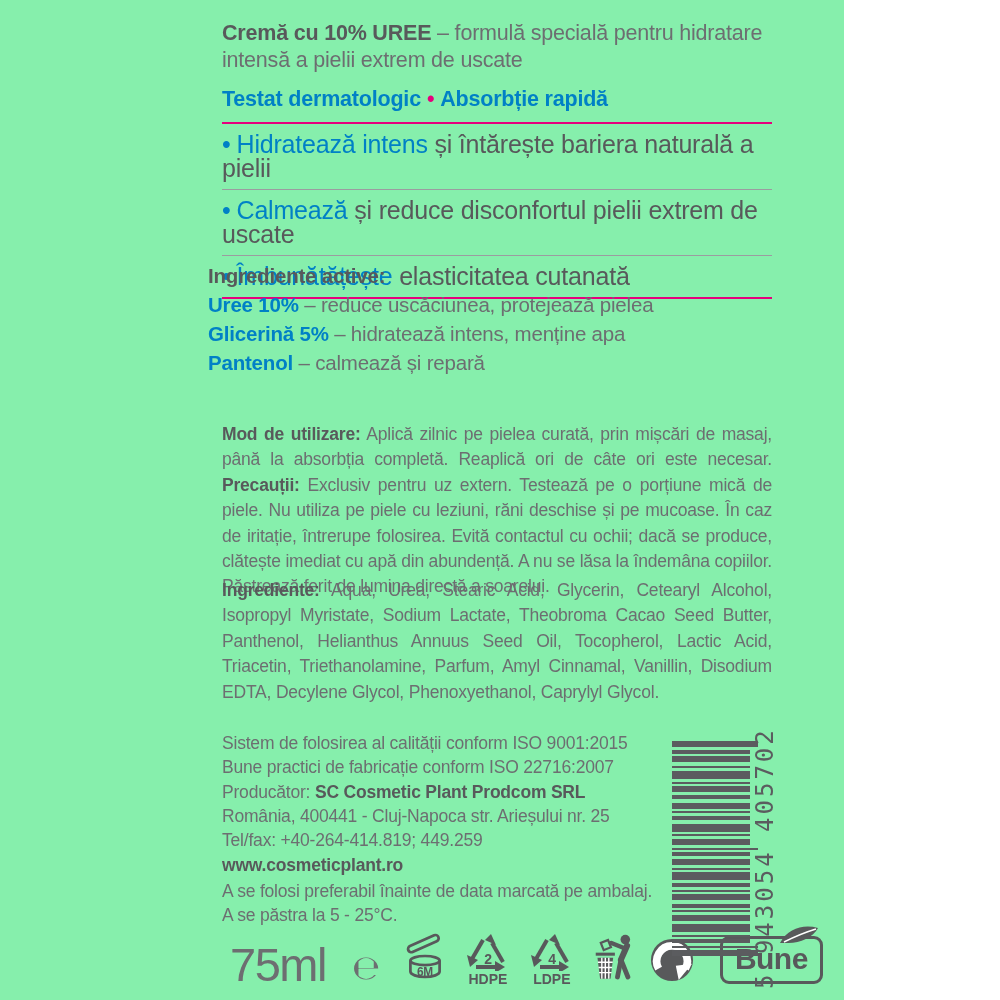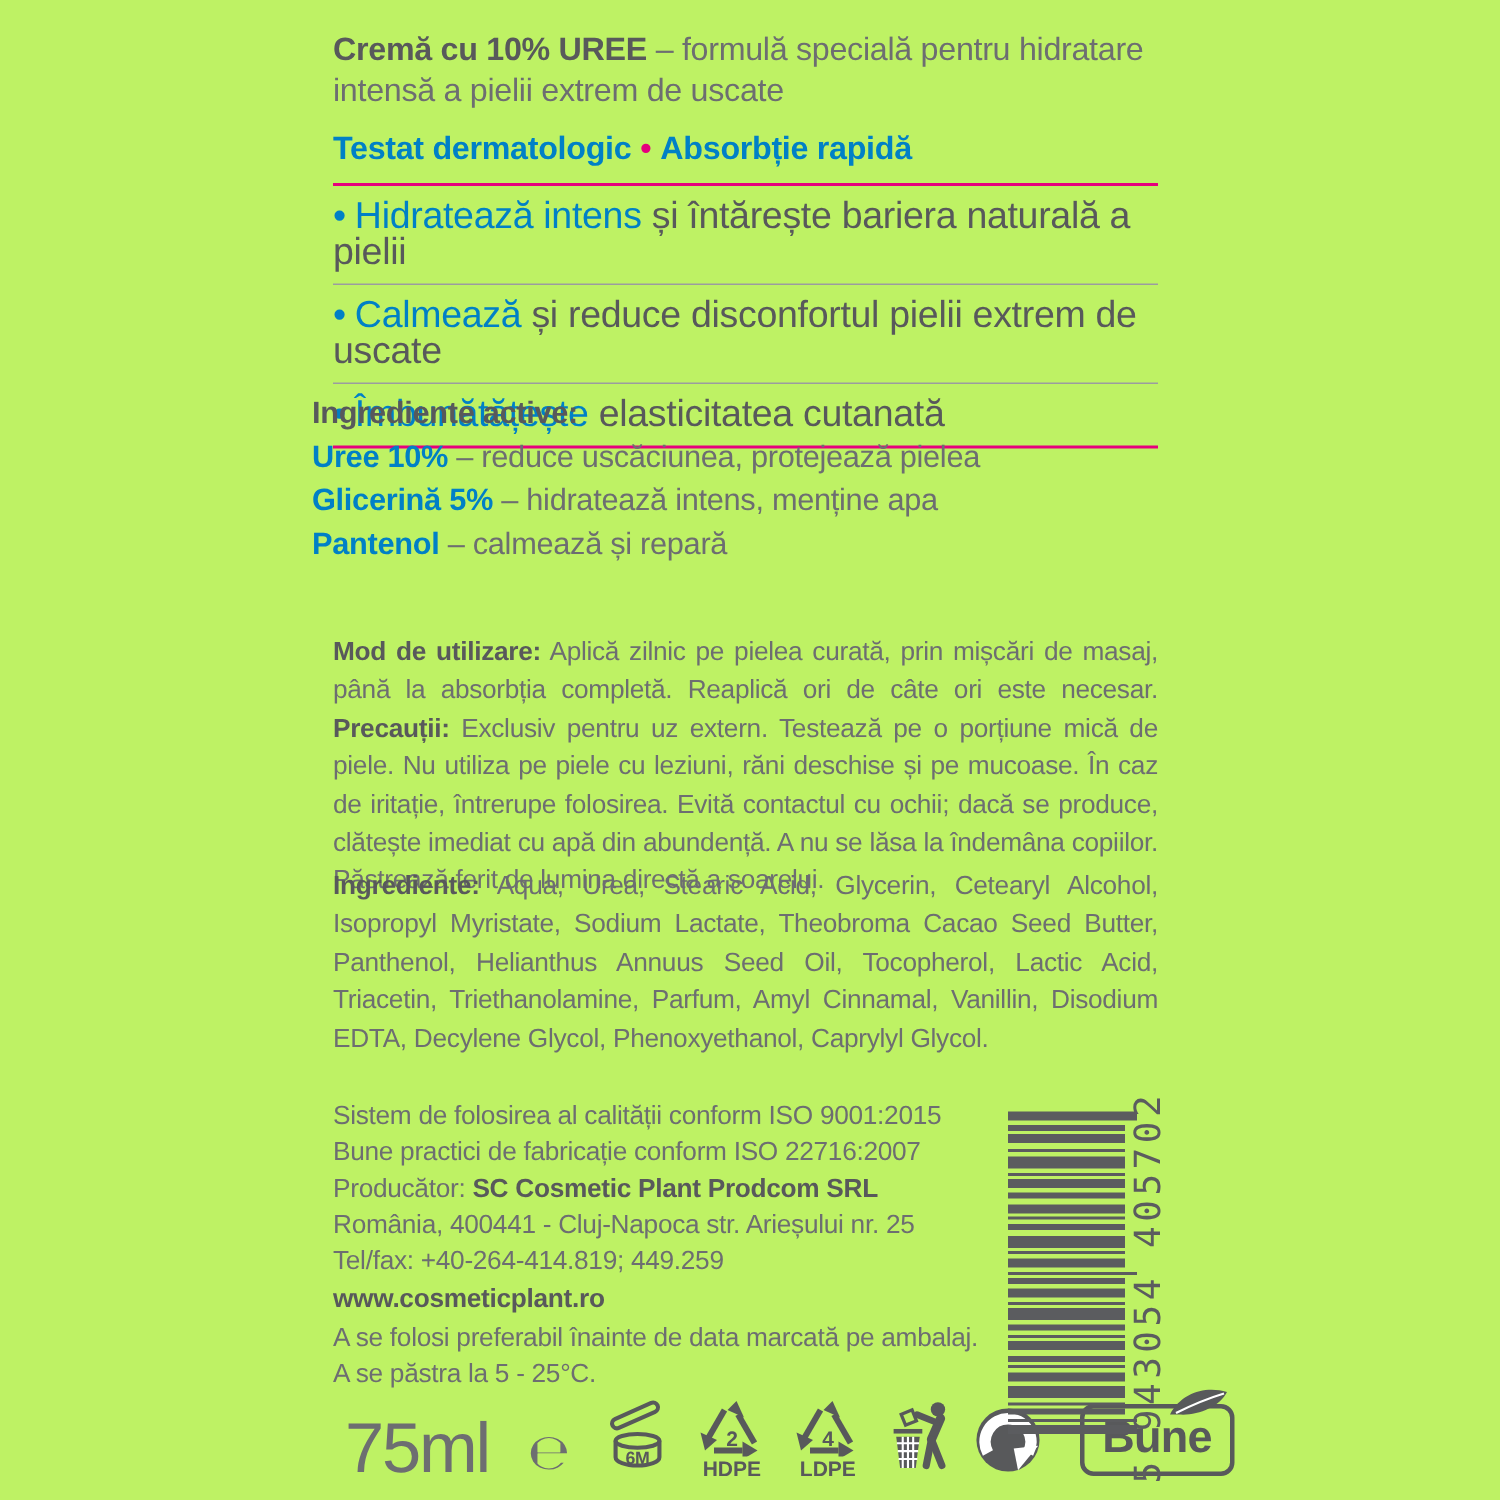--- a/index.html
+++ b/index.html
@@ -1,16 +1,16 @@
 <!DOCTYPE html>
 <html><head>
 <meta charset="utf-8">
 <style>
   html,body{margin:0;padding:0;background:#ffffff;}
-  .page{position:relative;width:1000px;height:1000px;background:#bef264;overflow:hidden;
+  .page{position:relative;width:844px;height:1000px;background:#86efac;overflow:hidden;
         font-family:"Liberation Sans",sans-serif;color:#6d6e71;letter-spacing:-0.2px;}
 
   .abs{position:absolute;}
 
   
   .title{left:222px;top:20px;width:556px;font-size:21.5px;line-height:27px;color:#6d6e71;}
   .title .b{font-weight:bold;color:#58595b;}
 
   .tagline{left:222px;top:87px;width:556px;font-size:21.5px;font-weight:bold;color:#0080c6;}
   .tagline .dot{color:#e5007d;padding:0 6px;}

